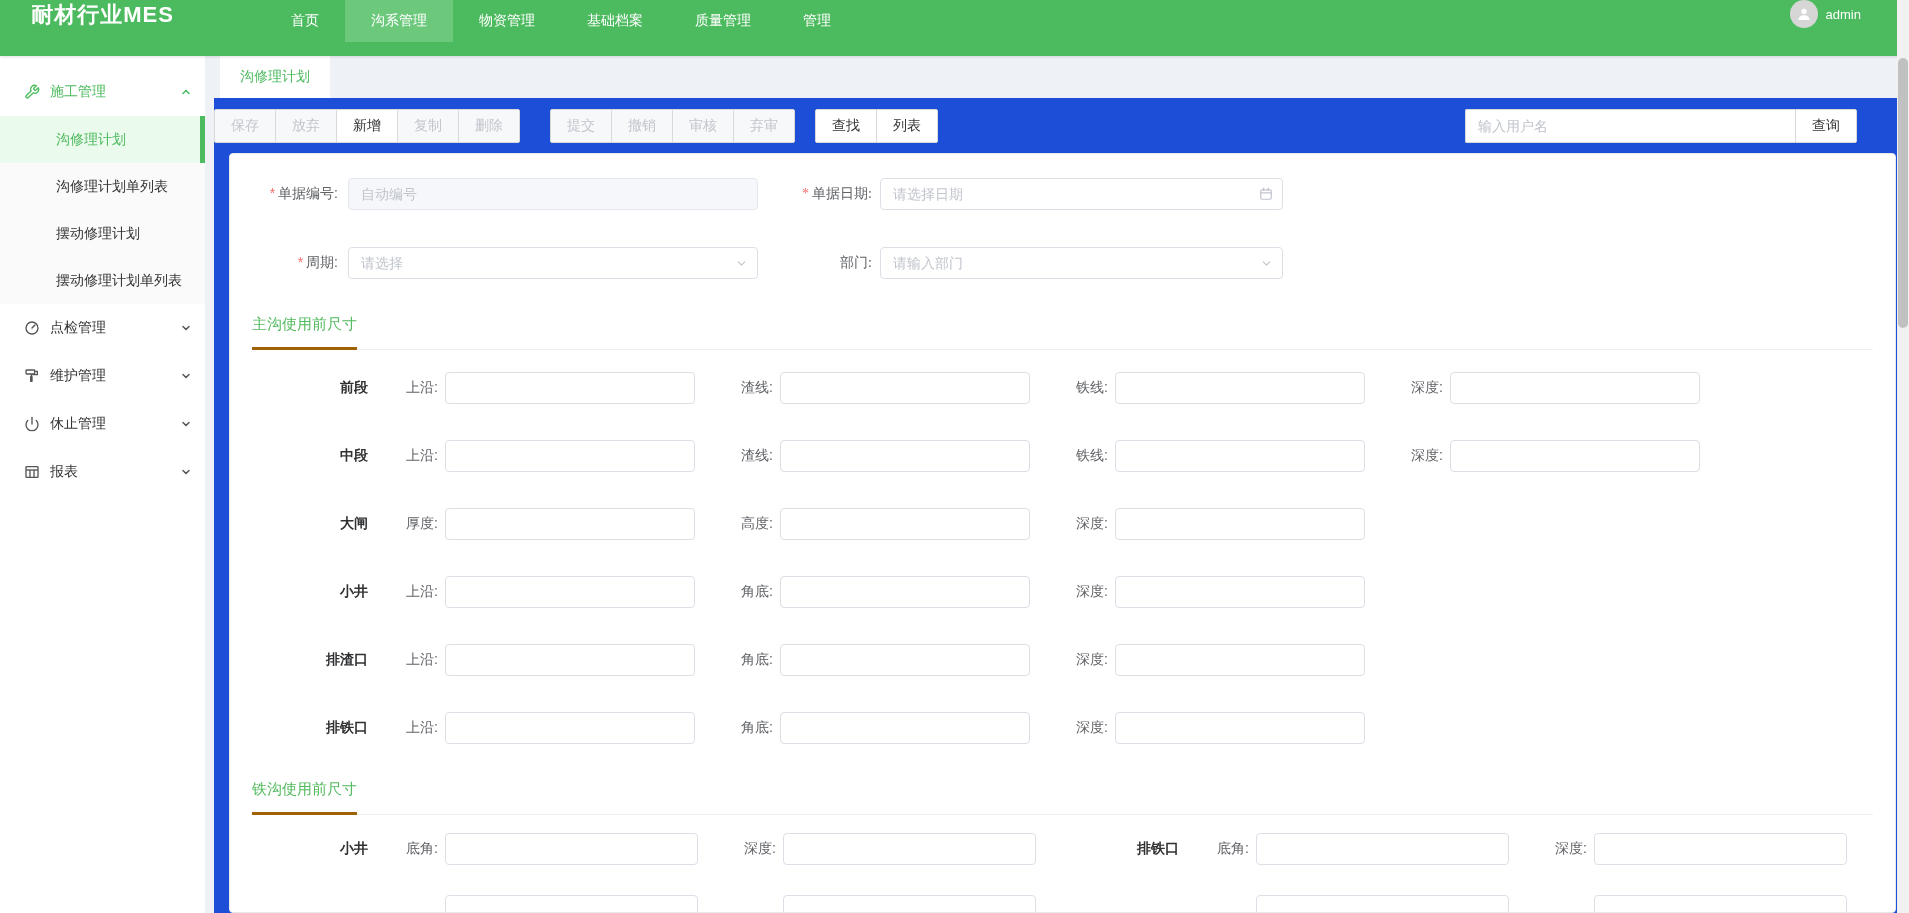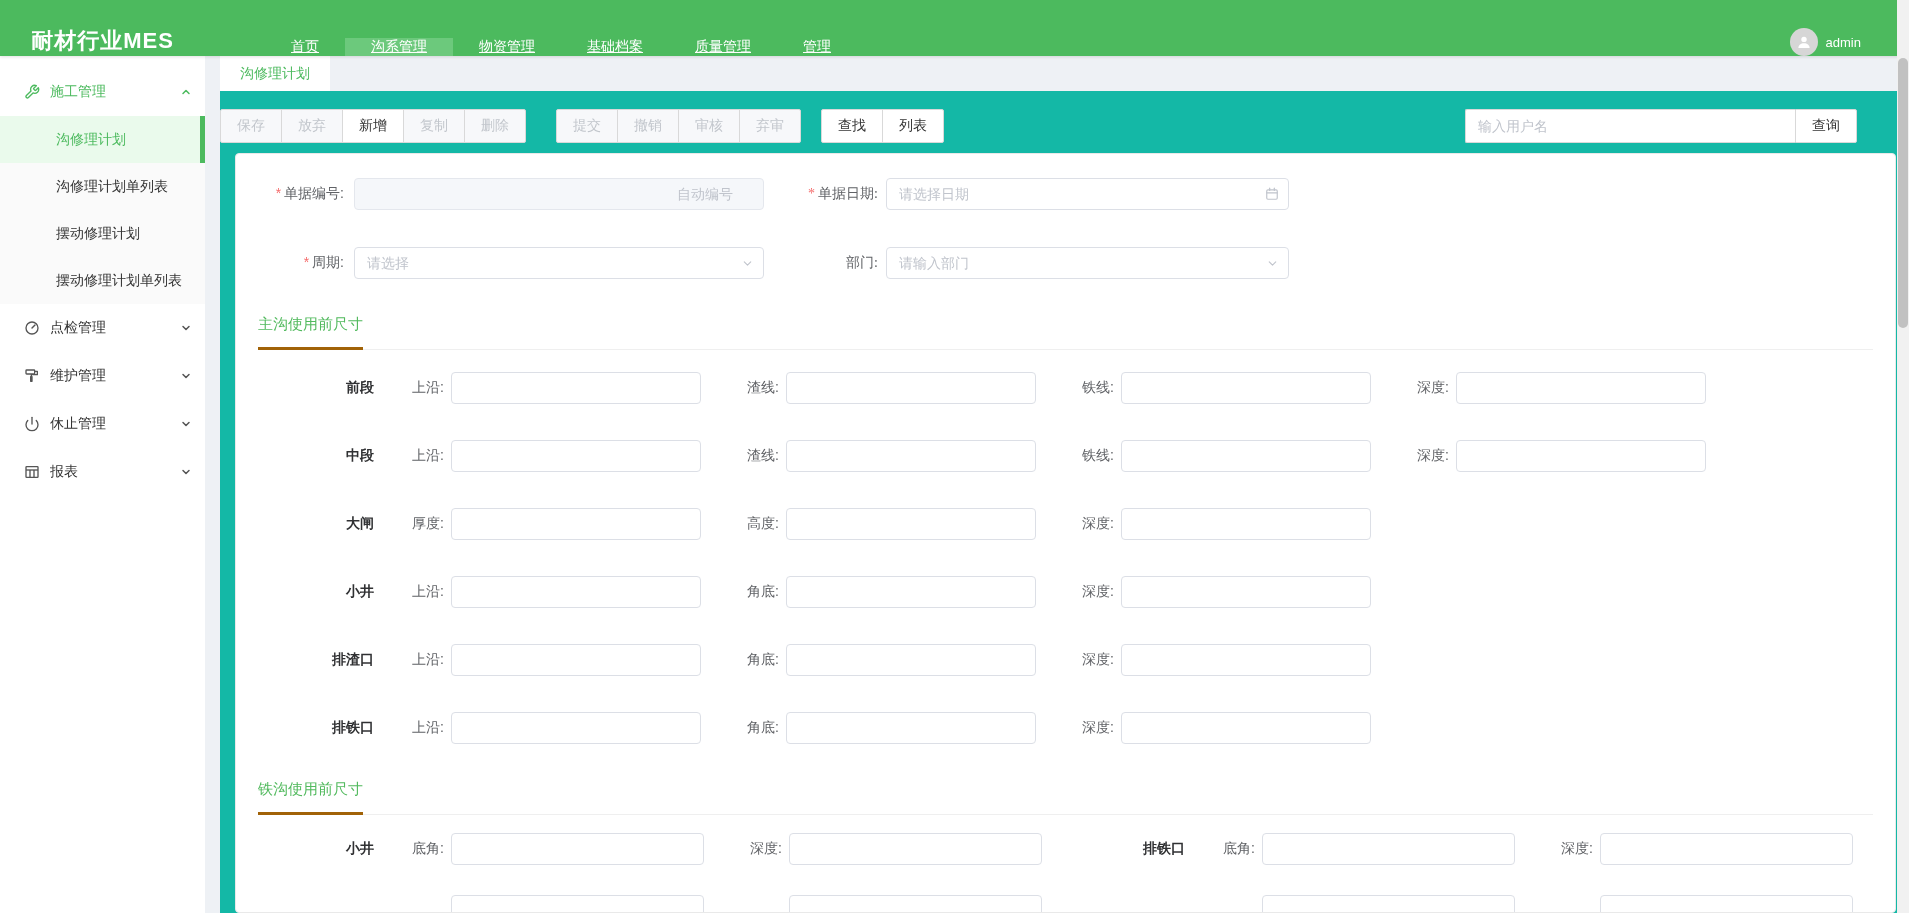--- a/index.html
+++ b/index.html
@@ -1,27 +1,27 @@
 <!DOCTYPE html>
 <html><head>
 <meta charset="utf-8">
 <style>
   * { margin:0; padding:0; box-sizing:border-box; }
   html,body { width:1909px; height:913px; overflow:hidden;
     font-family:"Liberation Sans","DejaVu Sans",sans-serif; background:#eef1f5; }
   .page { position:relative; width:1909px; height:913px; }
 
   
-  .header { height:56px; background:#4cba5e; display:flex; align-items:flex-end;
+  .header { height:56px; background:#4cba5e; display:flex; align-items:flex-start;
     color:#fff; position:relative; z-index:5; box-shadow:0 1px 3px rgba(0,0,0,.12); }
   .logo { width:205px; display:flex; align-items:center; justify-content:center;
     font-size:22px; font-weight:bold; letter-spacing:1px; }
   .nav { display:flex; align-items:stretch; margin-left:60px; }
-  .nav-item { display:flex; align-items:center; padding:0 26px; font-size:14px;
-    cursor:pointer;text-decoration:underline; }
+  .nav-item { display:flex; align-items:center; padding:12px 26px; font-size:14px;
+    cursor:pointer; }
   .nav-item.active { background:#6cc97c; }
   .user { margin-left:auto; margin-right:48px; display:flex; align-items:center; gap:8px; }
   .avatar { width:28px; height:28px; border-radius:50%; background:#d6d6d6;
     display:flex; align-items:center; justify-content:center; }
   .user-name { font-size:13px; }
 
   
   .body { display:flex; height:857px; }
   .sidebar { width:205px; background:#fff; padding-top:12px; flex:none; font-size:14px; color:#333; }
   .side-group { height:48px; display:flex; align-items:center; padding:0 13px 0 24px;
@@ -30,21 +30,21 @@
   .side-group .chev { margin-left:auto; display:flex; }
   .side-group.open { color:#4cba5e; }
   .submenu { background:#fafafa; }
   .sub-item { height:47px; display:flex; align-items:center; padding-left:56px; cursor:pointer; }
   .sub-item.active { background:#eafaec; color:#4cba5e; border-right:5px solid #4cba5e; }
 
   .main { flex:1; display:flex; flex-direction:column; min-width:0; }
   .tabbar { height:44px; display:flex; align-items:stretch; padding-left:15px; }
   .tab { background:#fff; color:#4cba5e; font-size:14px; display:flex; align-items:center;
     padding:0 20px; cursor:pointer; }
-  .content { flex:1; background:#14b8a6; margin-left:15px; padding-top:18px; position:relative; }
+  .content { flex:1; background:#1d4ed8; margin-left:9px; padding-top:11px; position:relative; }
 
   
   .toolbar { display:flex; align-items:center; padding-right:52px; }
   .btn-group { display:inline-flex; margin-right:30px; }
   .btn-group.view { margin-right:0; margin-left:-10px; }
   .btn { height:34px; padding:0 16px; font-size:14px; background:#fff;
     border:1px solid #d9d9d9; margin-left:-1px; color:#333; cursor:pointer; white-space:nowrap; }
   .btn:first-child { margin-left:0; border-radius:2px 0 0 2px; }
   .btn:last-child { border-radius:0 2px 2px 0; }
   .btn.disabled { color:#c2c6cc; background:#f7f8fa; cursor:not-allowed; }
@@ -60,21 +60,21 @@
   .hrow { display:flex; align-items:center; }
   .hrow1 { margin-top:24px; } .hrow2 { margin-top:37px; }
   .hlabel { font-size:14px; color:#606266; text-align:right; }
   .hlabel .req { color:#f56c6c; margin-right:3px; }
   .hl1 { width:108px; margin-right:10px; }
   .hl2 { width:114px; margin-right:8px;font-family:Liberation Serif, serif; }
   .ctl { position:relative; display:flex; align-items:center; }
   .ctl input { height:32px; border:1px solid #dcdfe6; border-radius:4px; padding:0 30px 0 12px;
     font-size:14px; color:#333; outline:none; width:100%; background:#fff; }
   .ctl input::placeholder { color:#c0c4cc; }
-  .ctl input:disabled { background:#f5f7fa; border-color:#e4e7ed;text-align:right; }
+  .ctl input:disabled { background:#f5f7fa; border-color:#e4e7ed; }
   .ctl .suffix { position:absolute; right:10px; display:flex; color:#c0c4cc; }
   .w410 { width:410px; } .w403 { width:403px; }
 
   .section-head { margin:36px 22px 0 22px; border-bottom:1px solid #efefef; }
   .section-title { display:inline-block; color:#52ba5e; font-size:15px;
     padding-bottom:13px; border-bottom:3px solid #a16207; margin-bottom:-1px; }
 
   .dim-row { display:flex; align-items:center; height:32px; margin-bottom:36px; }
   .first-dim { margin-top:22px; }
   .row-name { width:138px; text-align:right; font-weight:bold; font-size:14px; color:#303133; flex:none; }

